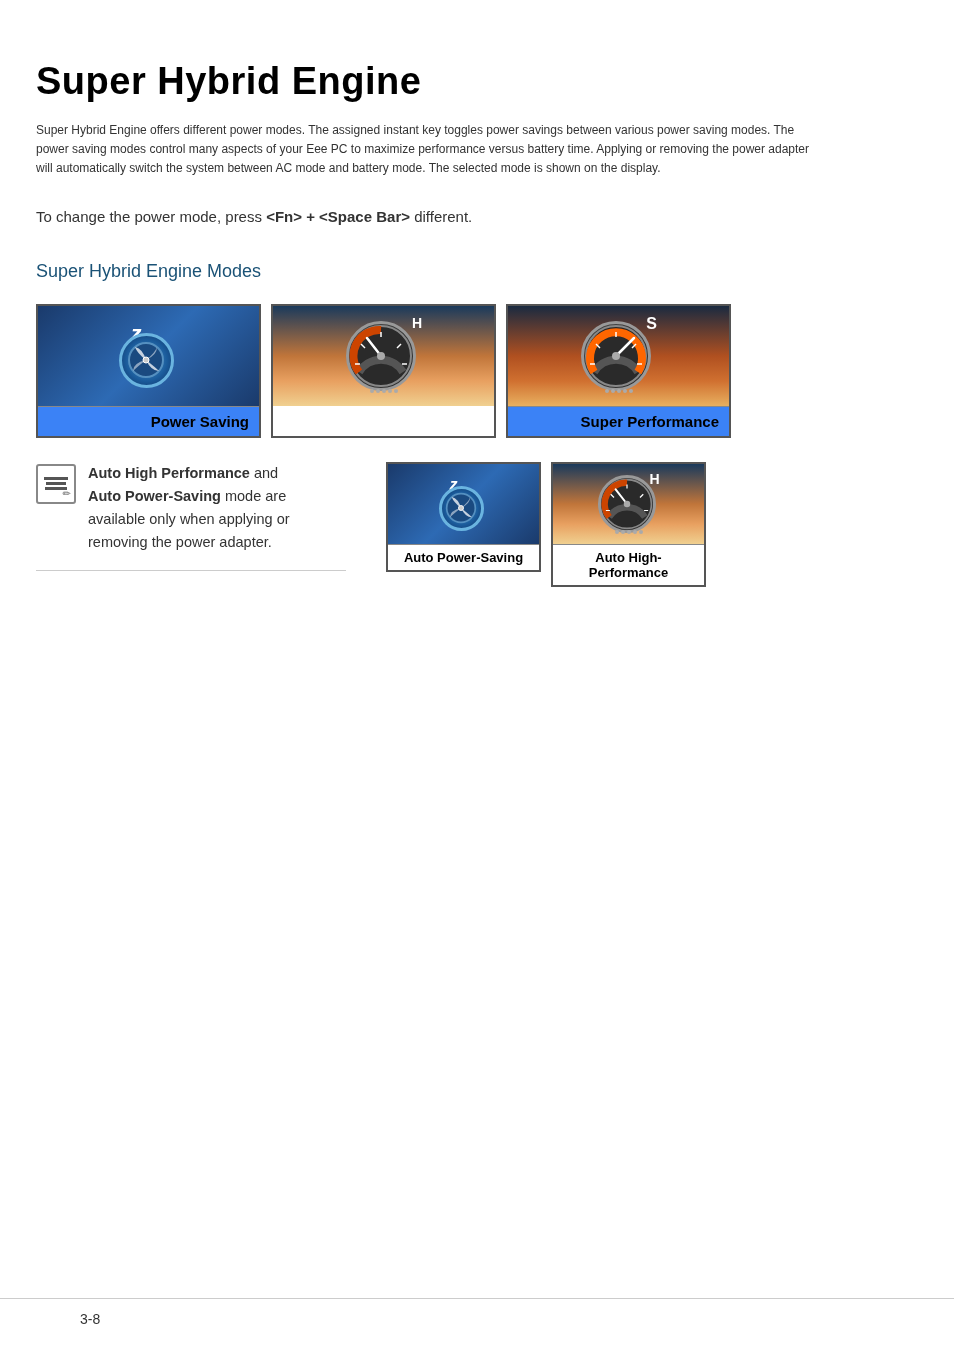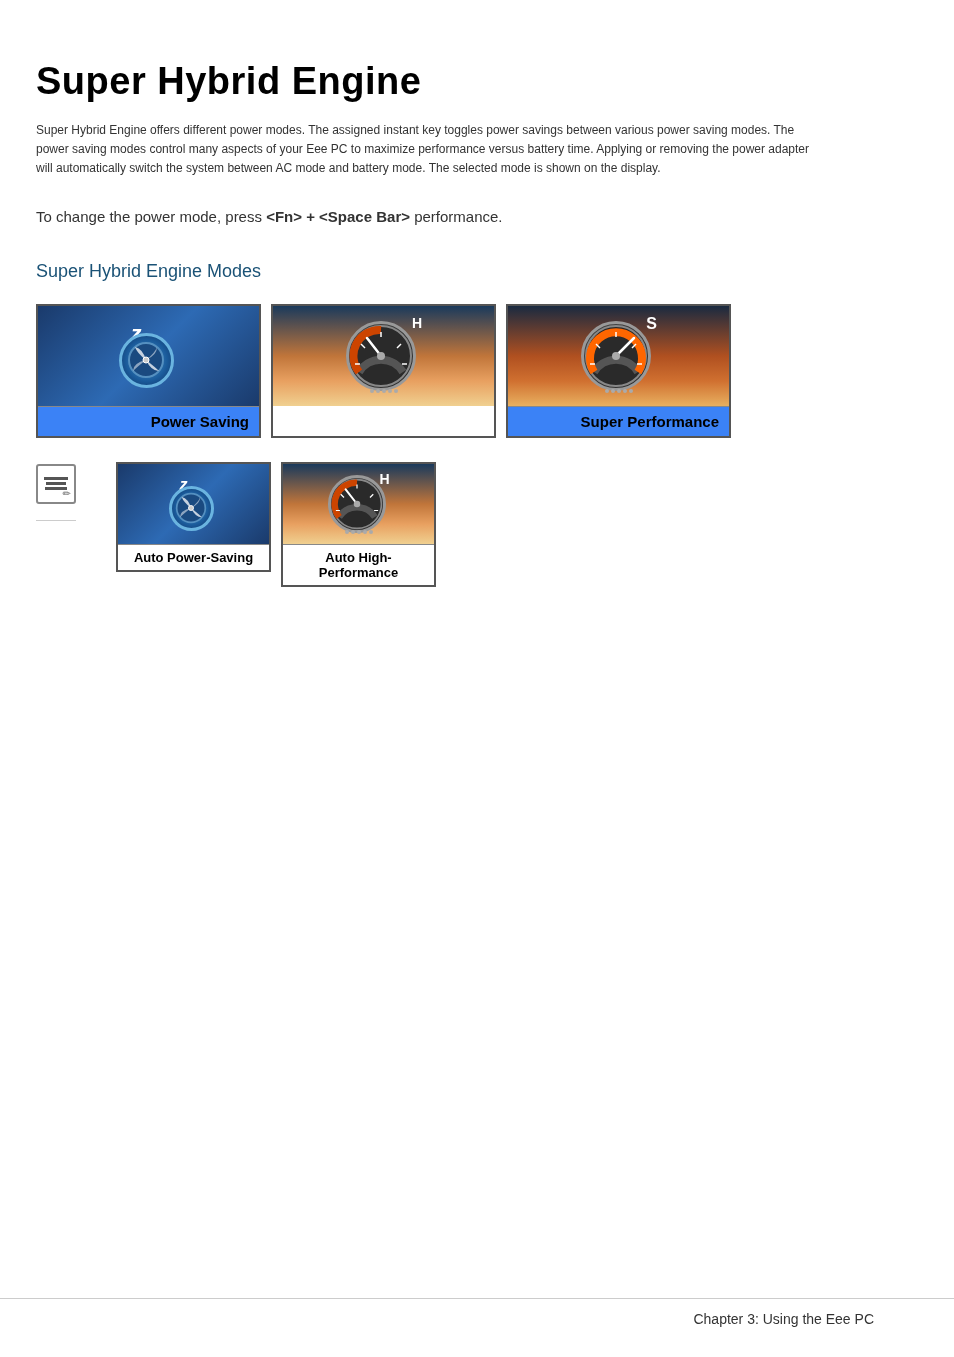--- a/index.html
+++ b/index.html
@@ -266,21 +266,21 @@
 </head>
 <body>
 
 <div class="page">
 
   <h1>Super Hybrid Engine</h1>
 
   <p class="intro-text">Super Hybrid Engine offers different power modes. The assigned instant key toggles power savings between various power saving modes. The power saving modes control many aspects of your Eee PC to maximize performance versus battery time. Applying or removing the power adapter will automatically switch the system between AC mode and battery mode. The selected mode is shown on the display.</p>
 
   <p class="fn-text">
-    <span>To change the power mode, press </span><strong>&lt;Fn&gt; + &lt;Space Bar&gt;</strong><span> performance.</span>
+    <span>To change the power mode, press </span><strong>&lt;Fn&gt; + &lt;Space Bar&gt;</strong><span> different.</span>
   </p>
 
   <div class="section-title">Super Hybrid Engine Modes</div>
 
   <div class="modes-row">
 
     <div class="mode-card">
       <div class="mode-image power-saving-bg">
         <div class="power-saving-icon">
           <span class="z-letter">z</span>
@@ -369,20 +369,23 @@
 
   <div class="note-section">
     <div class="note-left">
       <div class="note-icon-text">
         <div class="note-icon">
           <div class="note-icon-line"></div>
           <div class="note-icon-line" style="width:20px;"></div>
           <div class="note-icon-line" style="width:22px;"></div>
           <span class="note-icon-pencil">✏</span>
         </div>
+        <p class="note-text">
+          <strong>Auto High Performance</strong><span> and </span><br><strong>Auto Power-Saving</strong><span> mode are available only when applying or removing the power adapter.</span>
+        </p>
       </div>
     </div>
 
     <div class="auto-modes-cards">
 
       <div class="mode-card-small">
         <div class="mode-image-small power-saving-bg">
           <div class="power-saving-icon" style="width:60px;height:60px;">
             <span class="z-letter" style="font-size:16px;left:16px;top:2px;">z</span>
             <div class="fan-circle" style="width:45px;height:45px;left:5px;bottom:3px;">
@@ -428,14 +431,14 @@
           </div>
         </div>
         <div class="mode-label-small">Auto High-Performance</div>
       </div>
     </div>
   </div>
 
 </div>
 
 <div class="page-footer">
-  <span class="footer-chapter">Chapter 3: Using the Eee PC</span>
+  <span class="footer-page-num">3-8</span>
 </div>
 
 </body></html>

